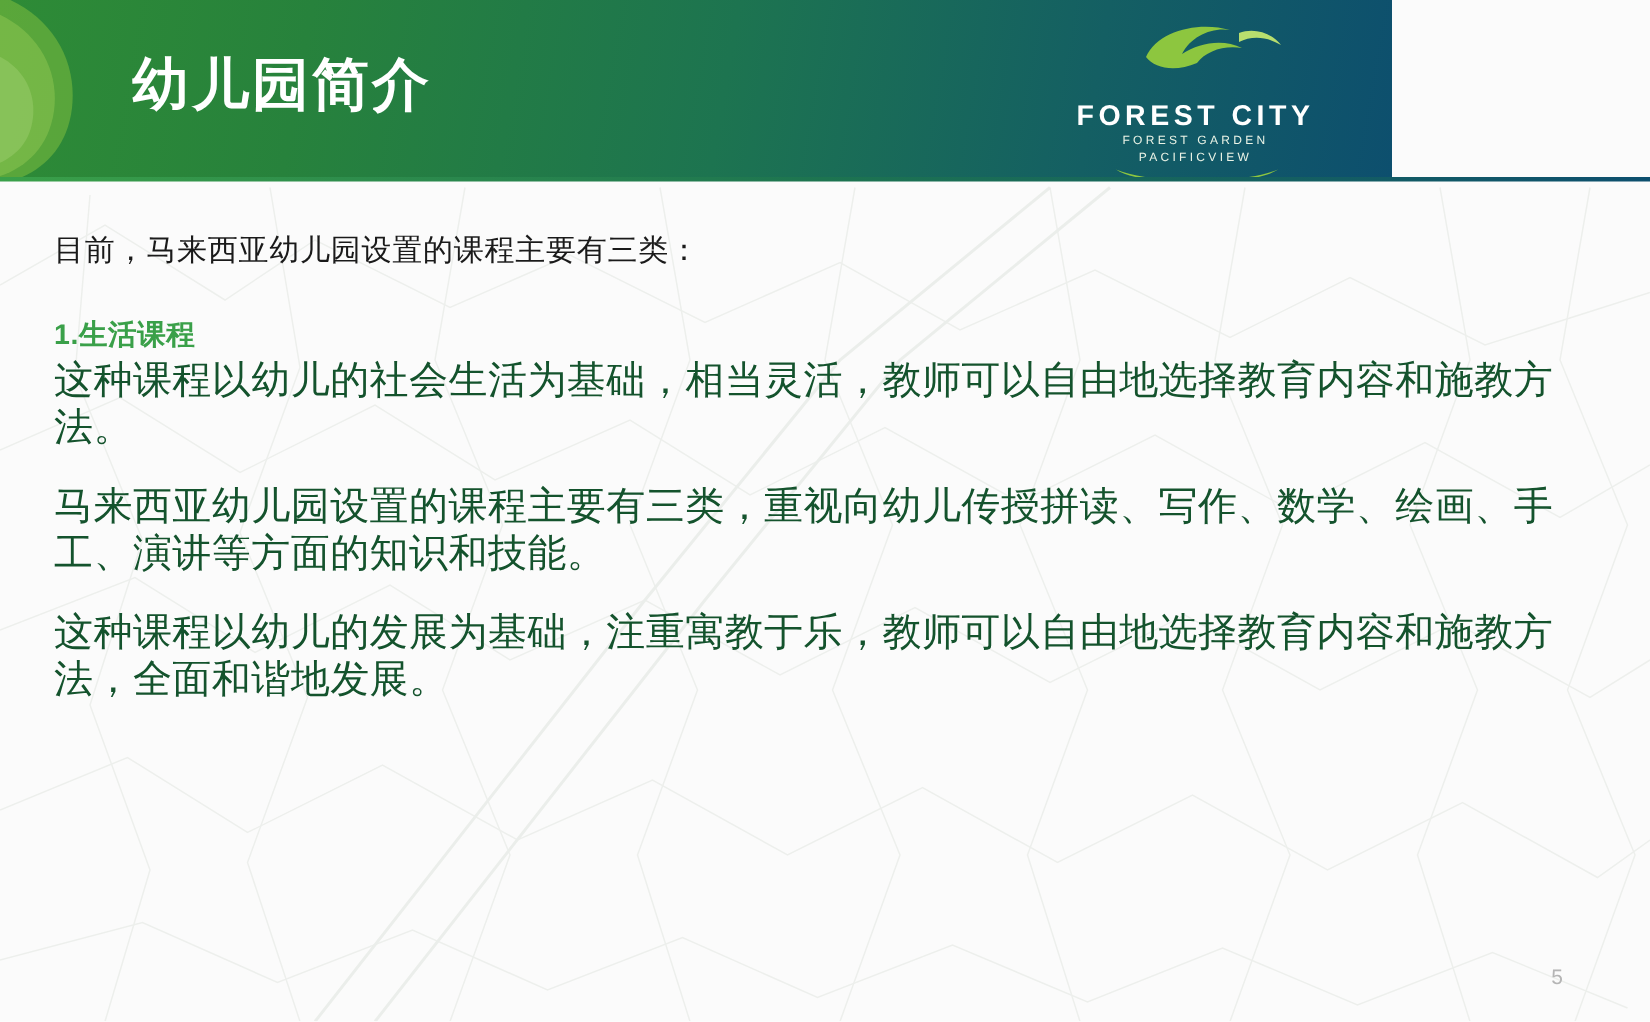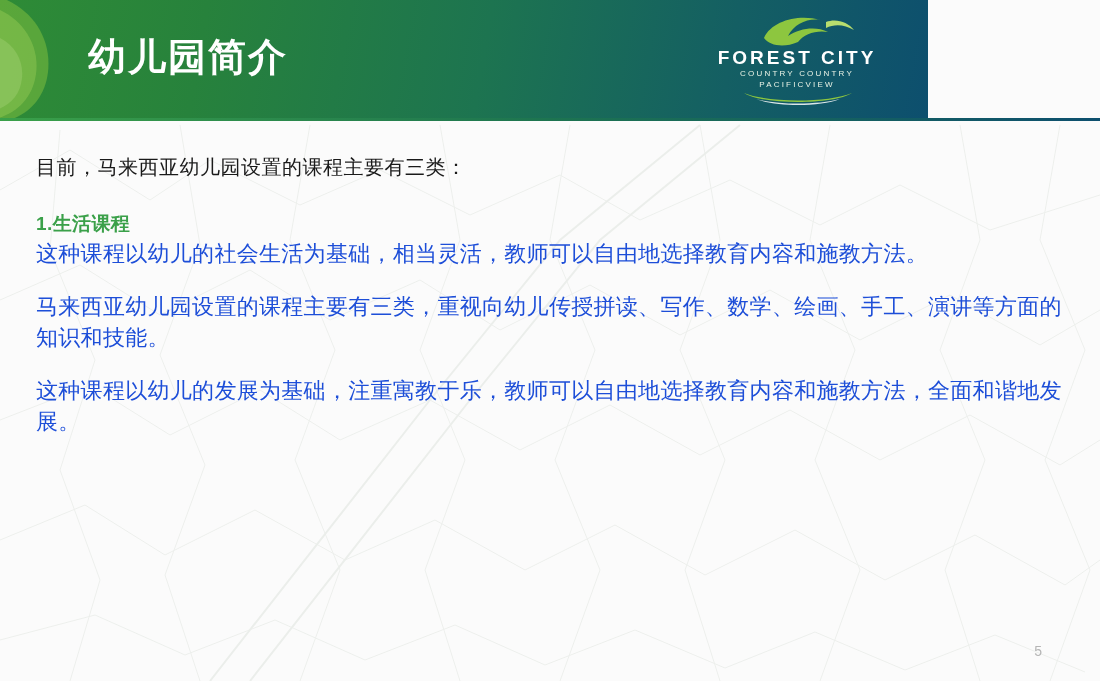--- a/index.html
+++ b/index.html
@@ -85,21 +85,21 @@
   .logo-mark {
     position: relative;
     width: 178px;
     height: 34px;
   }
   .logo-name {
     font-size: 19px;
     font-weight: bold;
     letter-spacing: 3px;
     line-height: 20px;
-    margin-top: 0;
+    margin-top: 20px;
     color: #ffffff;
   }
   .logo-sub1 {
     font-size: 8px;
     letter-spacing: 2.2px;
     line-height: 11px;
     color: #eaf3e6;
   }
   .logo-sub2 {
     font-size: 8px;
@@ -132,22 +132,22 @@
     margin-bottom: 22px;
   }
   .section-title {
     font-size: 19px;
     font-weight: bold;
     color: #3aa049;
     line-height: 28px;
     letter-spacing: 0.4px;
   }
   .section-body {
-    font-size: 22px;
-    color: #1d4ed8;
+    font-size: 26px;
+    color: #14532d;
     line-height: 31px;
     letter-spacing: 0.3px;
   }
 
   
   .page-number {
     position: absolute;
     right: 58px;
     bottom: 22px;
     font-size: 14px;
@@ -192,21 +192,21 @@
     <div class="header-title">幼儿园简介</div>
 
     <div class="logo">
       <div class="logo-mark">
         <svg viewBox="0 0 178 34" width="178" height="34">
           <path d="M56 24 C64 6 92 0 112 6 C100 4 86 10 80 22 C92 14 108 12 120 18 C108 16 96 20 90 28 C76 34 62 32 56 24 Z" fill="#8dc63f"></path>
           <path d="M118 8 C128 4 140 8 146 16 C136 10 126 10 118 14 Z" fill="#b8de6e"></path>
         </svg>
       </div>
       <div class="logo-name">FOREST CITY</div>
-      <div class="logo-sub1">COUNTRY COUNTRY</div>
+      <div class="logo-sub1">FOREST GARDEN</div>
       <div class="logo-sub2">PACIFICVIEW</div>
       <svg class="logo-swoosh" viewBox="0 0 178 14">
         <path d="M36 2 C60 12 120 12 144 2 C126 14 54 14 36 2 Z" fill="#8dc63f"></path>
         <path d="M48 8 C70 14 110 14 132 8 C112 16 68 16 48 8 Z" fill="#ffffff" opacity="0.85"></path>
       </svg>
     </div>
   </div>
   <div class="header-underline"></div>
 
   <div class="content">

